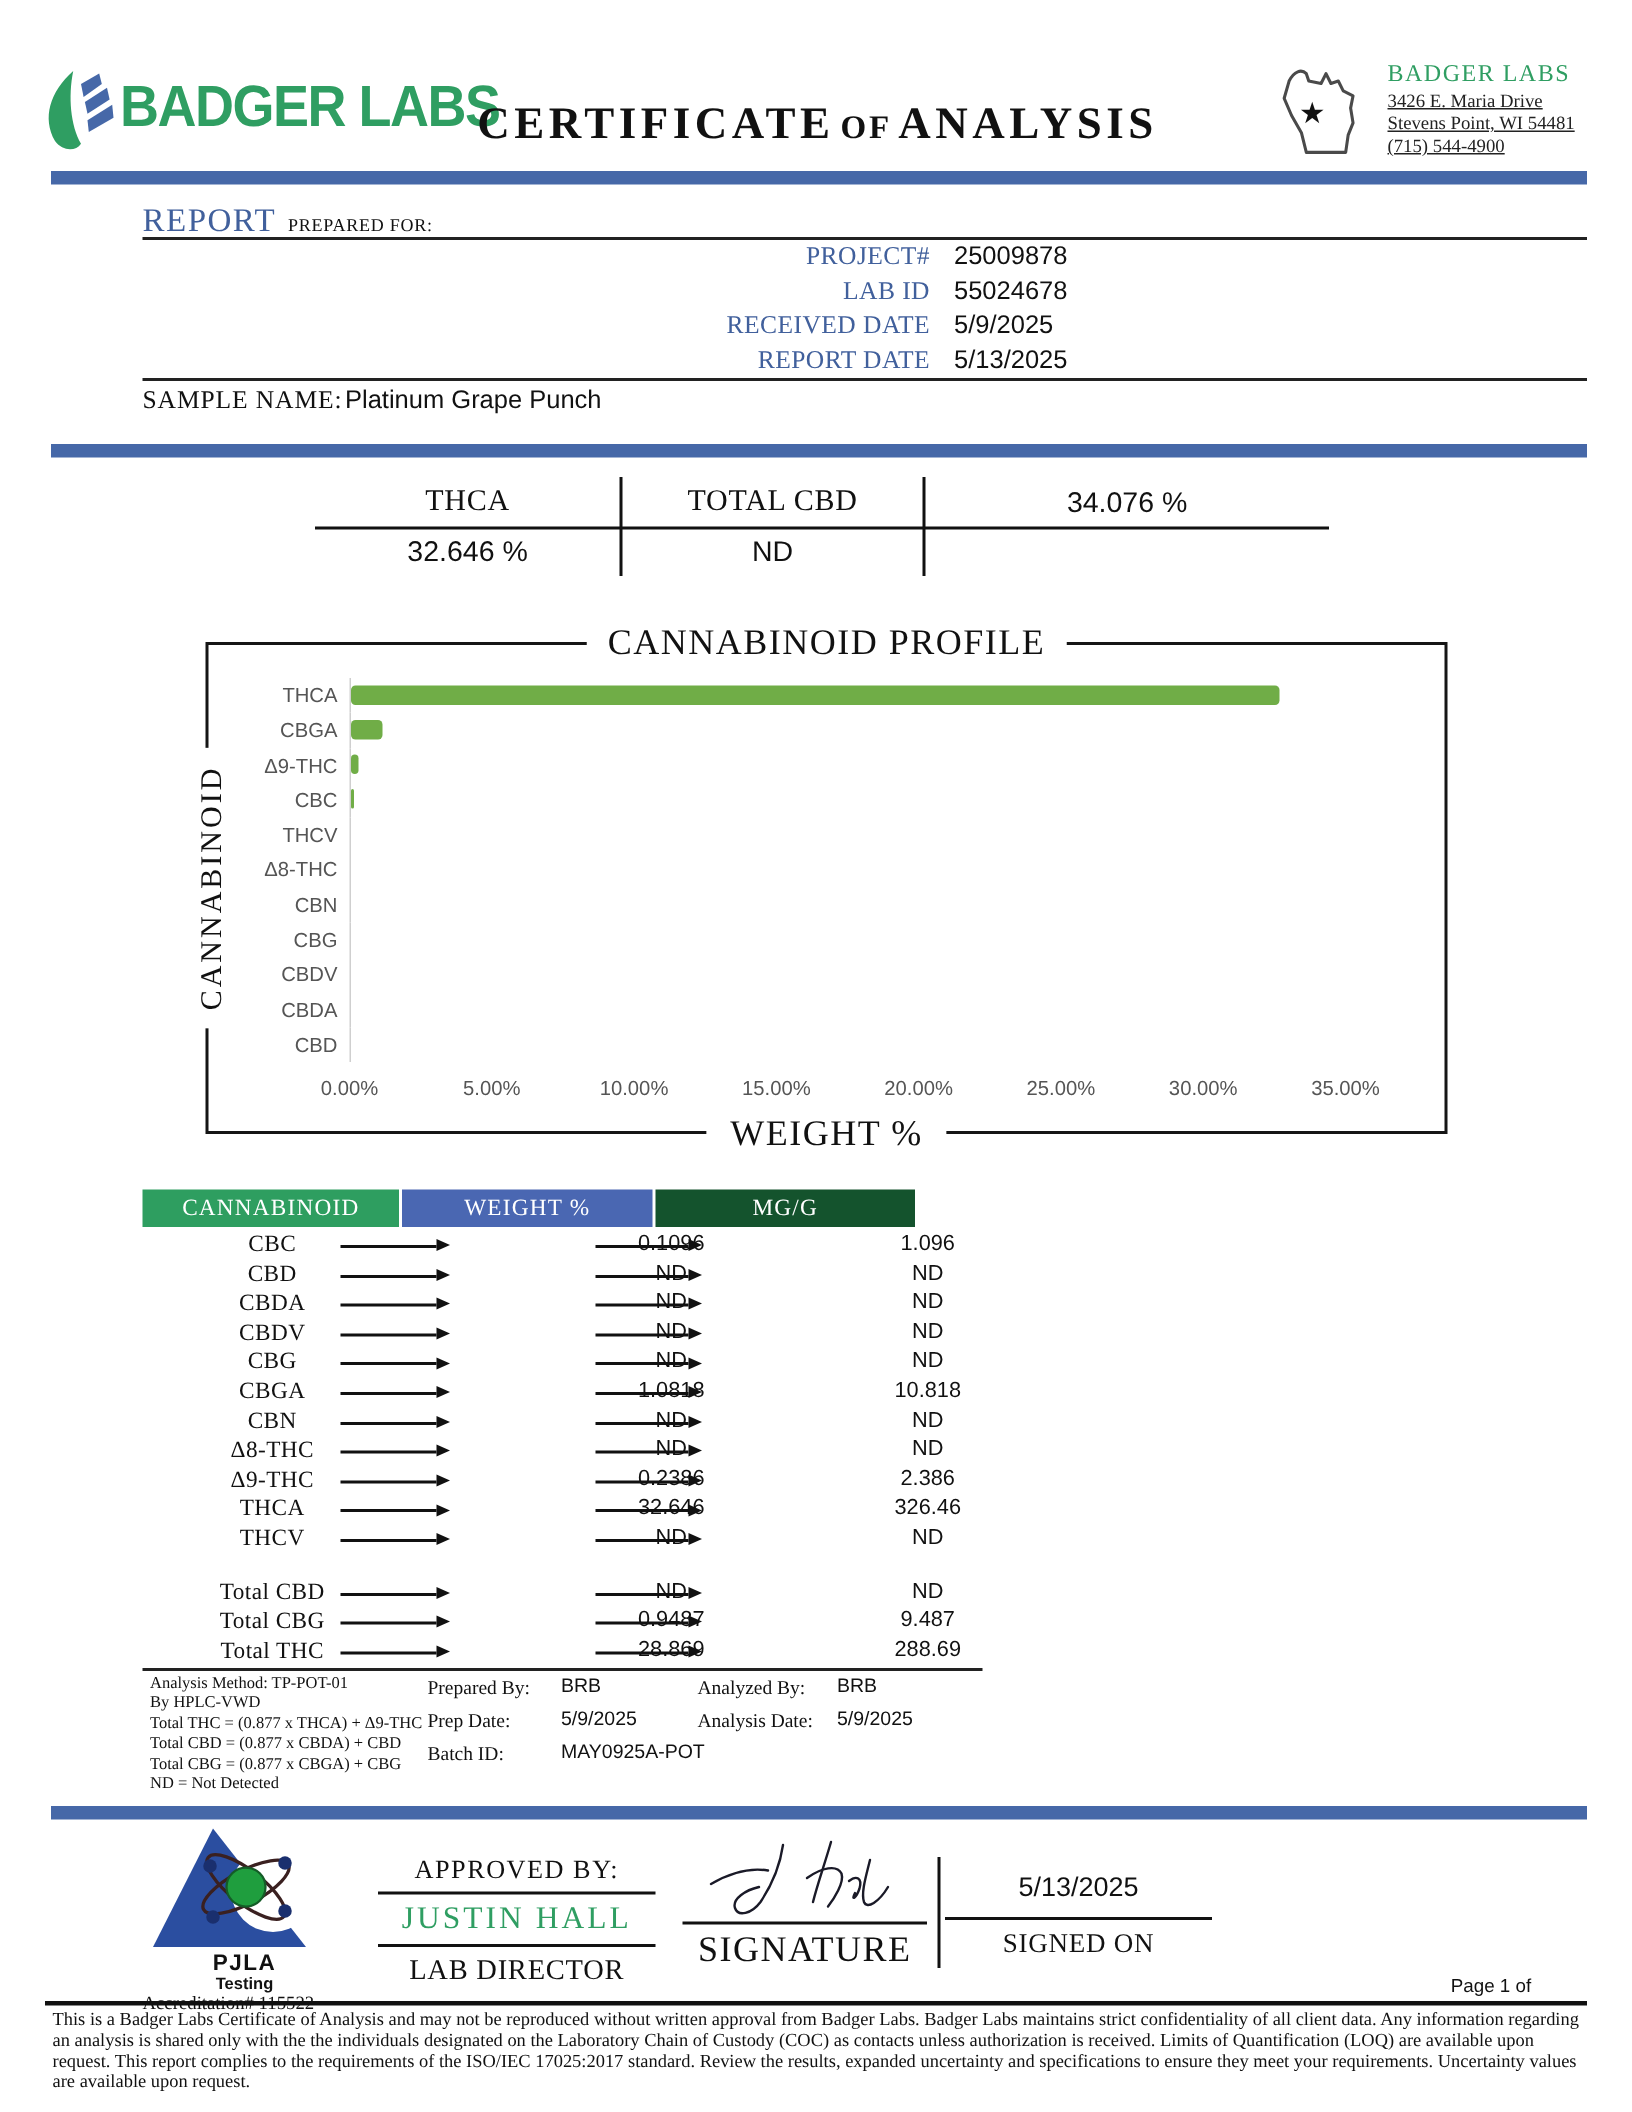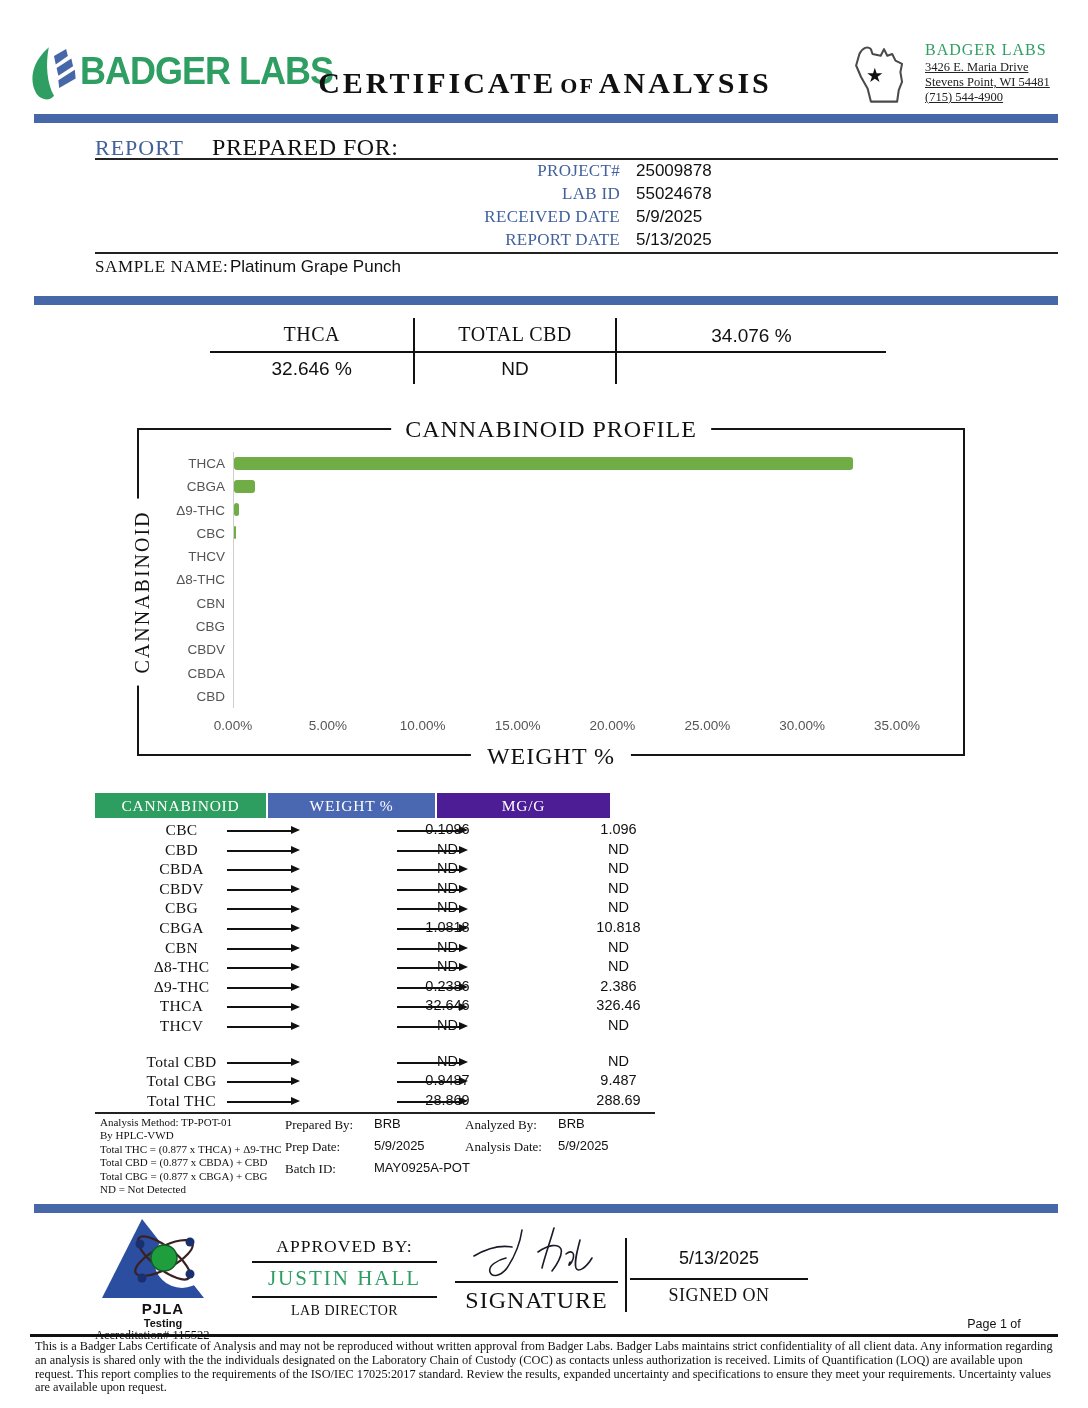--- a/index.html
+++ b/index.html
@@ -14,21 +14,21 @@
   .t-big{font-weight:700;font-size:30px;letter-spacing:3px;font-family:"Liberation Serif",serif;}
   .t-small{font-weight:700;font-size:22px;letter-spacing:2px;font-family:"Liberation Serif",serif;margin-top:48px;}
   .lab-info{position:absolute;left:925px;top:42px;line-height:15px;}
   .lab-info .name{font-size:16px;color:#2f9e62;letter-spacing:1px;margin-bottom:3px;}
   .lab-info .addr{font-size:12.5px;color:#222;text-decoration:underline;}
   .hr-blue{position:absolute;left:34px;width:1024px;height:9px;background:#4668a8;}
 
   
   .report-heading{position:absolute;left:95px;top:134px;white-space:nowrap;}
   .rh-primary{font-size:22px;color:#41609c;letter-spacing:1px;}
-  .rh-secondary{font-size:24px;color:#111;letter-spacing:0.5px;margin-left:24px;}
+  .rh-secondary{font-size:12px;color:#111;letter-spacing:0.5px;margin-left:4px;}
   .rule{position:absolute;background:#222;}
   .field-label{position:absolute;left:350px;width:270px;text-align:right;color:#41609c;
                font-size:17px;letter-spacing:0.3px;}
   .field-value{position:absolute;left:636px;font-family:"Liberation Sans",sans-serif;font-size:17px;}
   .sample-label{position:absolute;left:95px;top:257px;font-size:17px;letter-spacing:0.6px;}
   .sample-value{position:absolute;left:230px;top:257px;font-family:"Liberation Sans",sans-serif;font-size:17px;}
 
   
   .summary{position:absolute;left:210px;top:318px;width:676px;height:66px;display:flex;}
   .sum-col{position:relative;text-align:center;}
@@ -56,21 +56,21 @@
   .chart-xticks{position:absolute;left:0;top:288px;right:0;height:20px;}
   .c-tick{position:absolute;top:0;transform:translateX(-50%);
           font-family:"Liberation Sans",sans-serif;font-size:13.5px;color:#555;}
 
   
   .rtable{position:absolute;left:95px;top:793px;width:515px;}
   .rt-header{display:flex;height:25px;}
   .rt-h{color:#fff;text-align:center;line-height:25px;font-size:15.5px;letter-spacing:0.8px;}
   .rt-h1{width:171px;background:#2e9e60;margin-right:2px;}
   .rt-h2{width:167px;background:#4a67b2;margin-right:2px;}
-  .rt-h3{width:173px;background:#4c1d95;}
+  .rt-h3{width:173px;background:#14532d;}
   .rt-rows{margin-top:3px;}
   .rt-totals{margin-top:16px;}
   .rt-row{position:relative;height:19.6px;}
   .rt-name{position:absolute;left:0;width:173px;text-align:center;font-size:15.5px;letter-spacing:0.3px;}
   .rt-w{position:absolute;left:268px;width:169px;text-align:center;
         font-family:"Liberation Sans",sans-serif;font-size:14.5px;}
   .rt-m{position:absolute;left:437px;width:173px;text-align:center;
         font-family:"Liberation Sans",sans-serif;font-size:14.5px;}
   .rt-arrow{position:absolute;top:9px;height:2px;background:#111;}
   .rt-arrow.a1{left:132px;width:64px;}
@@ -85,21 +85,21 @@
 
   
   .pjla-name{position:absolute;left:98px;top:1300px;width:130px;text-align:center;
              font-family:"Liberation Sans",sans-serif;font-weight:700;font-size:15px;letter-spacing:1px;}
   .pjla-sub{position:absolute;left:98px;top:1317px;width:130px;text-align:center;
             font-family:"Liberation Sans",sans-serif;font-weight:700;font-size:11px;}
   .pjla-accr{position:absolute;left:95px;top:1328px;font-size:12.5px;}
   .approved-col{position:absolute;left:252px;top:1236px;width:185px;text-align:center;}
   .ap-label{font-size:17.5px;letter-spacing:1px;padding-bottom:4px;border-bottom:2.5px solid #111;}
   .ap-name{color:#2f9e62;font-size:21px;letter-spacing:2px;padding:3px 0 5px;border-bottom:2.5px solid #111;}
-  .ap-role{font-size:14px;letter-spacing:0.5px;padding-top:5px;}
+  .ap-role{font-size:19px;letter-spacing:0.5px;padding-top:5px;}
   .sig-line{position:absolute;left:455px;top:1281px;width:163px;height:2px;background:#111;}
   .sig-label{position:absolute;left:455px;top:1287px;width:163px;text-align:center;font-size:24px;letter-spacing:1px;}
   .v-divider{position:absolute;left:625px;top:1238px;width:2px;height:74px;background:#111;}
   .signed-date{position:absolute;left:630px;top:1248px;width:178px;text-align:center;
                font-family:"Liberation Sans",sans-serif;font-size:18px;}
   .signed-line{position:absolute;left:630px;top:1278px;width:178px;height:2px;background:#111;}
   .signed-label{position:absolute;left:630px;top:1285px;width:178px;text-align:center;font-size:18px;letter-spacing:0.5px;}
   .page-label{position:absolute;left:930px;top:1317px;width:128px;text-align:center;
               font-family:"Liberation Sans",sans-serif;font-size:12.5px;}
   .footer-rule{position:absolute;left:30px;top:1334px;width:1028px;height:3px;background:#111;}

